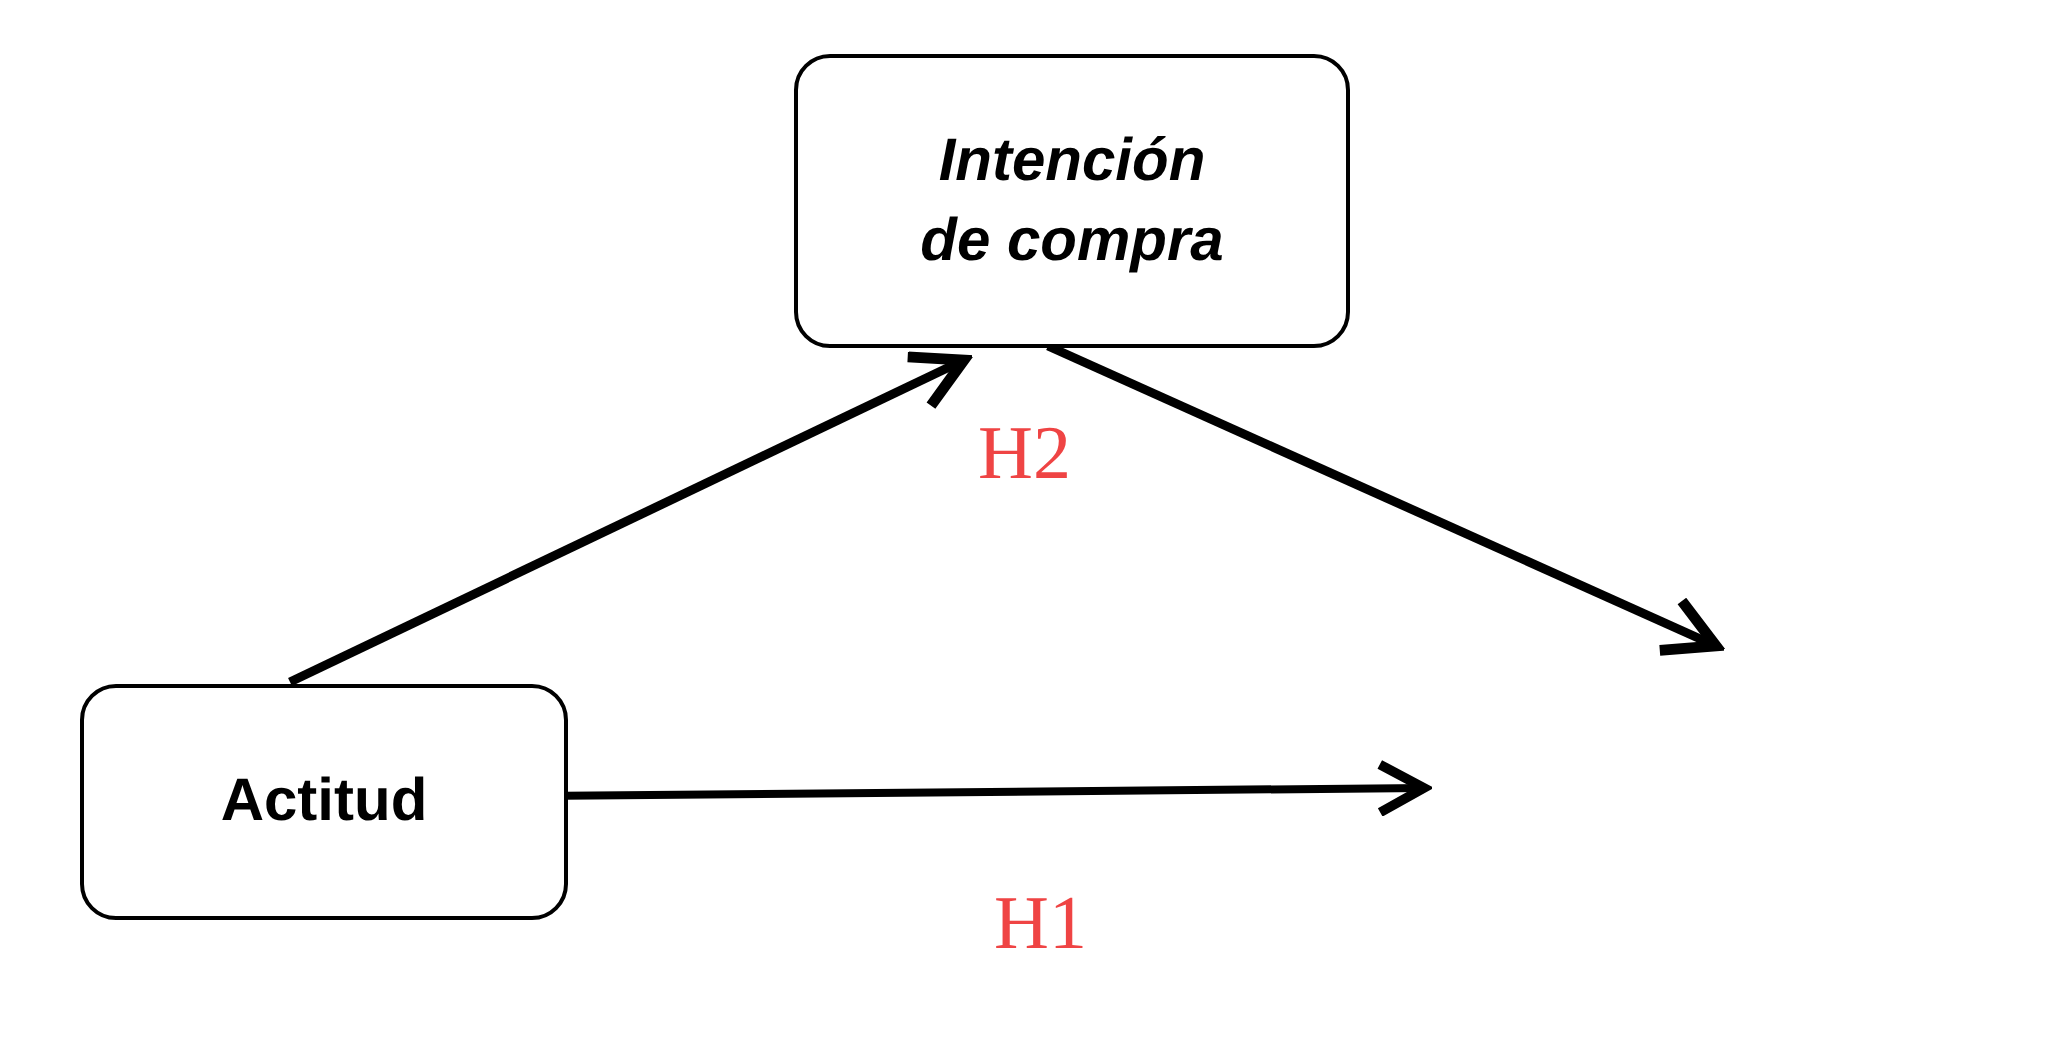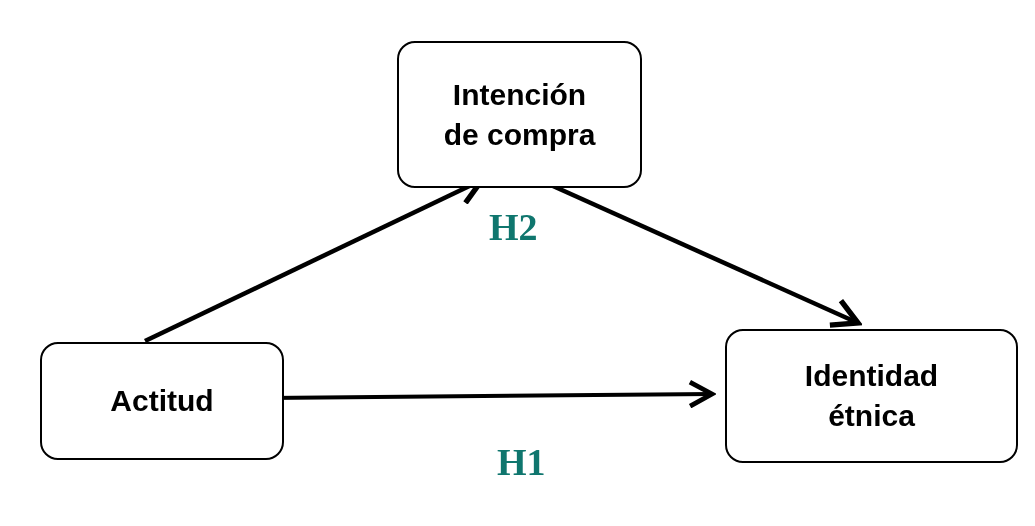--- a/index.html
+++ b/index.html
@@ -30,31 +30,31 @@
     background: #ffffff;
     display: flex;
     align-items: center;
     justify-content: center;
     text-align: center;
     font-weight: bold;
     font-size: 30px;
     line-height: 1.32;
     color: #000000;
   }
-  #node-intencion { left: 397px; top: 41px;  width: 245px; height: 147px; }
+  #node-intencion { left: 397px; top: 27px;  width: 278px; height: 147px; font-style: italic; }
   #node-actitud   { left: 40px;  top: 342px; width: 244px; height: 118px; }
   #node-identidad { left: 725px; top: 329px; width: 293px; height: 134px; }
   #node-intencion .node-label { max-width: 175px; }
   #node-identidad .node-label { max-width: 190px; }
   .edge-label {
     position: absolute;
     font-family: "Liberation Serif", serif;
-    font-weight: bold;
+    font-weight: normal;
     font-size: 38px;
-    color: #0f766e;
+    color: #ef4444;
     white-space: nowrap;
   }
   #edge-label-h2 { left: 489px; top: 205px; }
   #edge-label-h1 { left: 497px; top: 440px; }
 </style>
 </head>
 <body>
 
 <div class="canvas">
 
@@ -73,21 +73,18 @@
   </svg>
 
   <div class="node" id="node-intencion">
     <span class="node-label">Intención de compra</span>
   </div>
 
   <div class="node" id="node-actitud">
     <span class="node-label">Actitud</span>
   </div>
 
-  <div class="node" id="node-identidad">
-    <span class="node-label">Identidad étnica</span>
-  </div>
 
   <div class="edge-label" id="edge-label-h2">H2</div>
 
   <div class="edge-label" id="edge-label-h1">H1</div>
 
 </div>
 
 </body></html>

